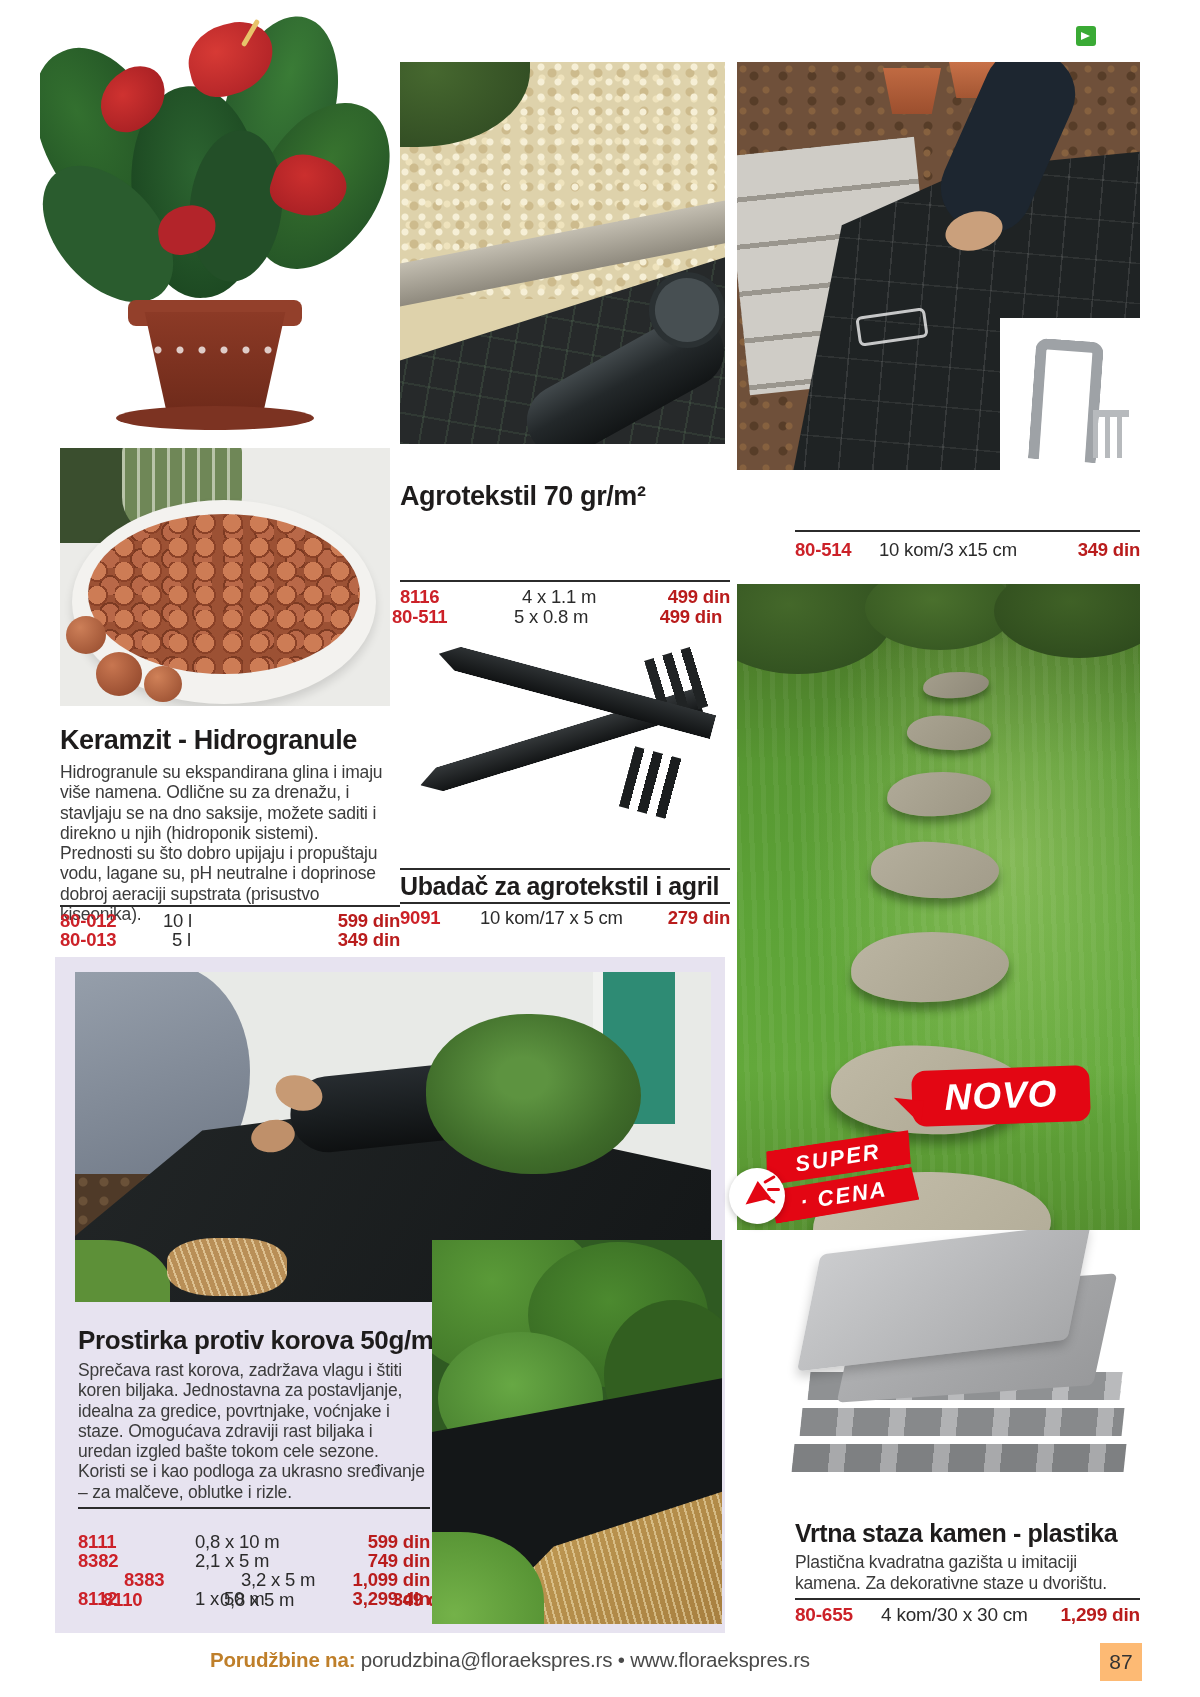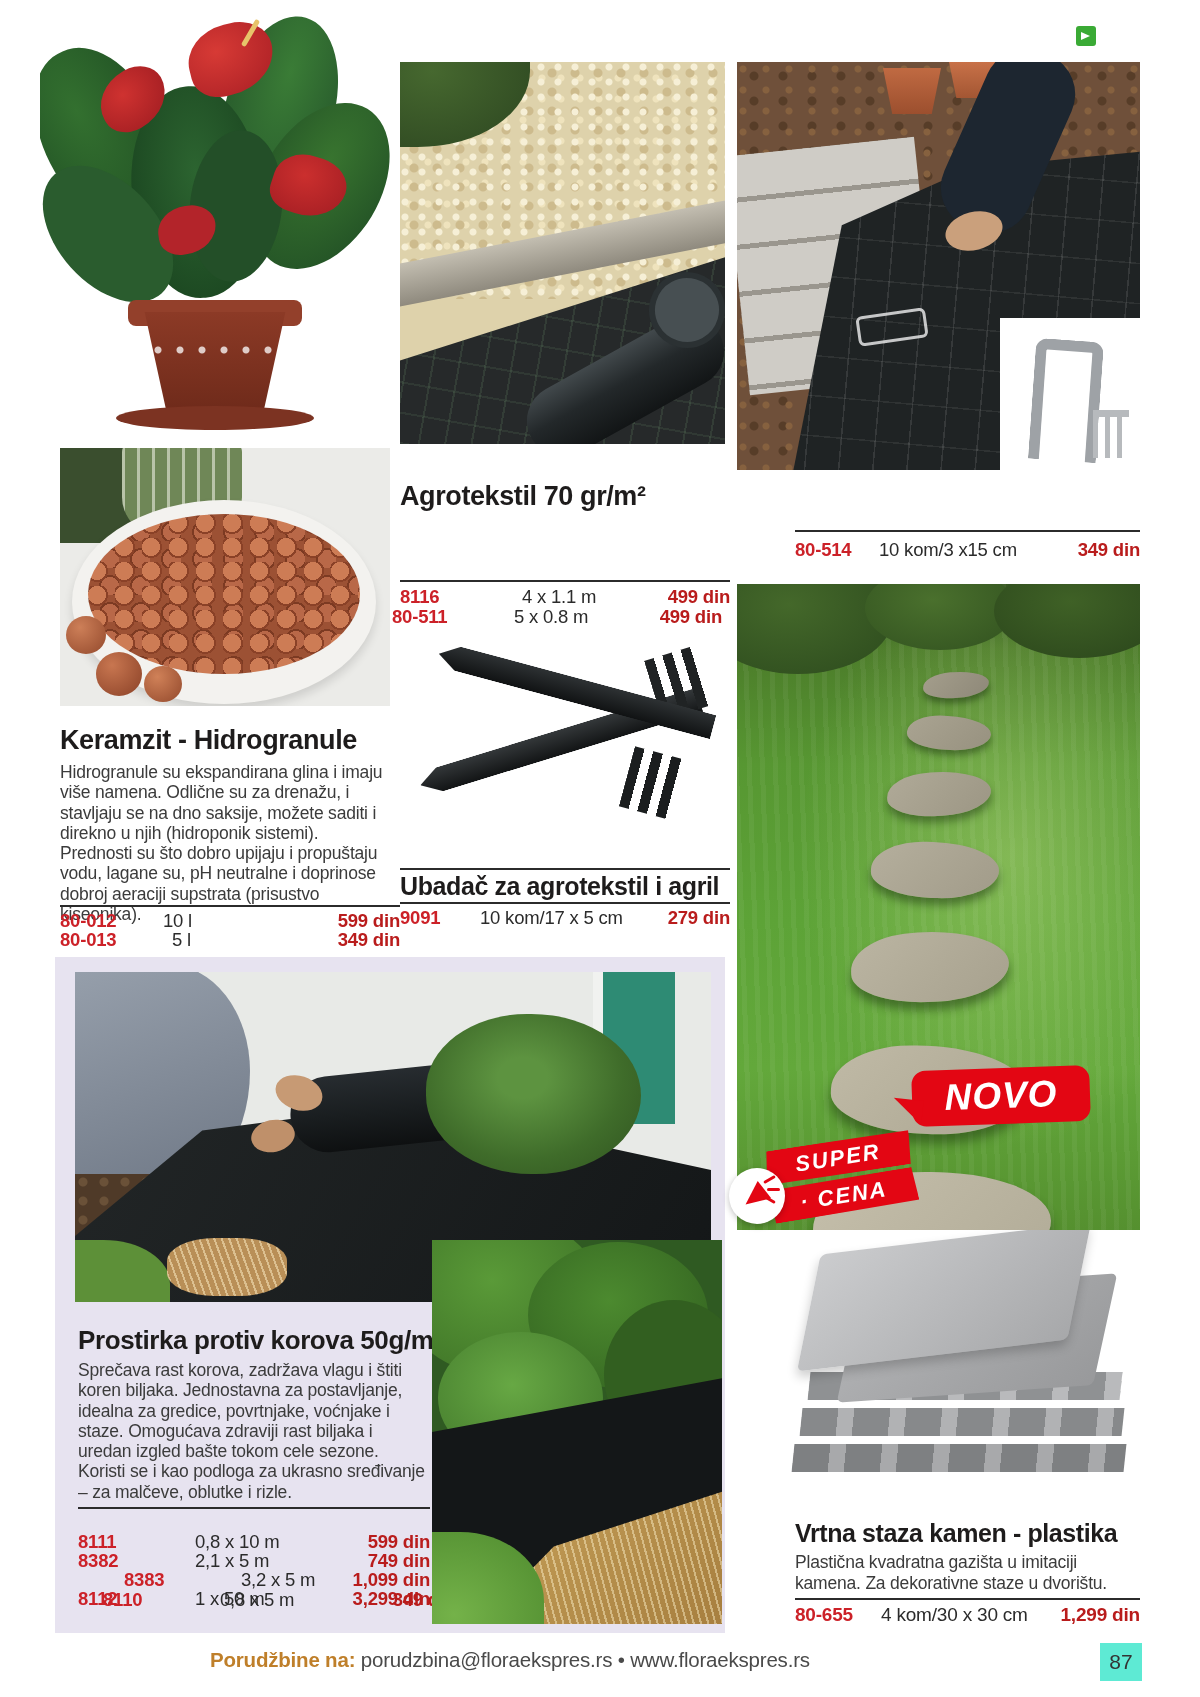--- a/index.html
+++ b/index.html
@@ -29,21 +29,21 @@
   .sc-strip.s1{clip-path:polygon(3% 0,100% 4%,98% 100%,0 96%);}
   .sc-strip.s2{clip-path:polygon(0 4%,98% 0,100% 96%,2% 100%);}
   .mega{position:absolute;left:-4px;top:34px;width:56px;height:56px;background:#fff;border-radius:50%;
       box-shadow:0 2px 6px rgba(0,0,0,.25);}
   .mega .cone{position:absolute;left:14px;top:18px;width:0;height:0;border-top:11px solid transparent;
       border-bottom:11px solid transparent;border-right:24px solid #e30613;transform:rotate(-38deg);}
   .mega .ray{position:absolute;width:13px;height:3px;background:#e30613;border-radius:2px;}
   
   .footer{position:absolute;left:210px;top:1648px;font-size:20.5px;color:#4a4a4a;letter-spacing:-0.2px;}
   .footer .lbl{font-weight:bold;color:#bf7f2a;}
-  .pagebox{position:absolute;left:1100px;top:1643px;width:42px;height:38px;background:#5eead4;
+  .pagebox{position:absolute;left:1100px;top:1643px;width:42px;height:38px;background:#fdba74;
       display:flex;align-items:center;justify-content:center;font-size:21px;color:#333;}
   .logo{position:absolute;left:1076px;top:26px;width:20px;height:20px;background:#3aaa35;border-radius:3px;}
   .logo:after{content:"";position:absolute;left:5px;top:6px;width:0;height:0;
       border-left:9px solid #fff;border-top:4px solid transparent;border-bottom:4px solid transparent;}
   
   .panel{position:absolute;left:55px;top:957px;width:670px;height:676px;background:#e7e3f0;}
 </style>
 </head>
 <body>
 

